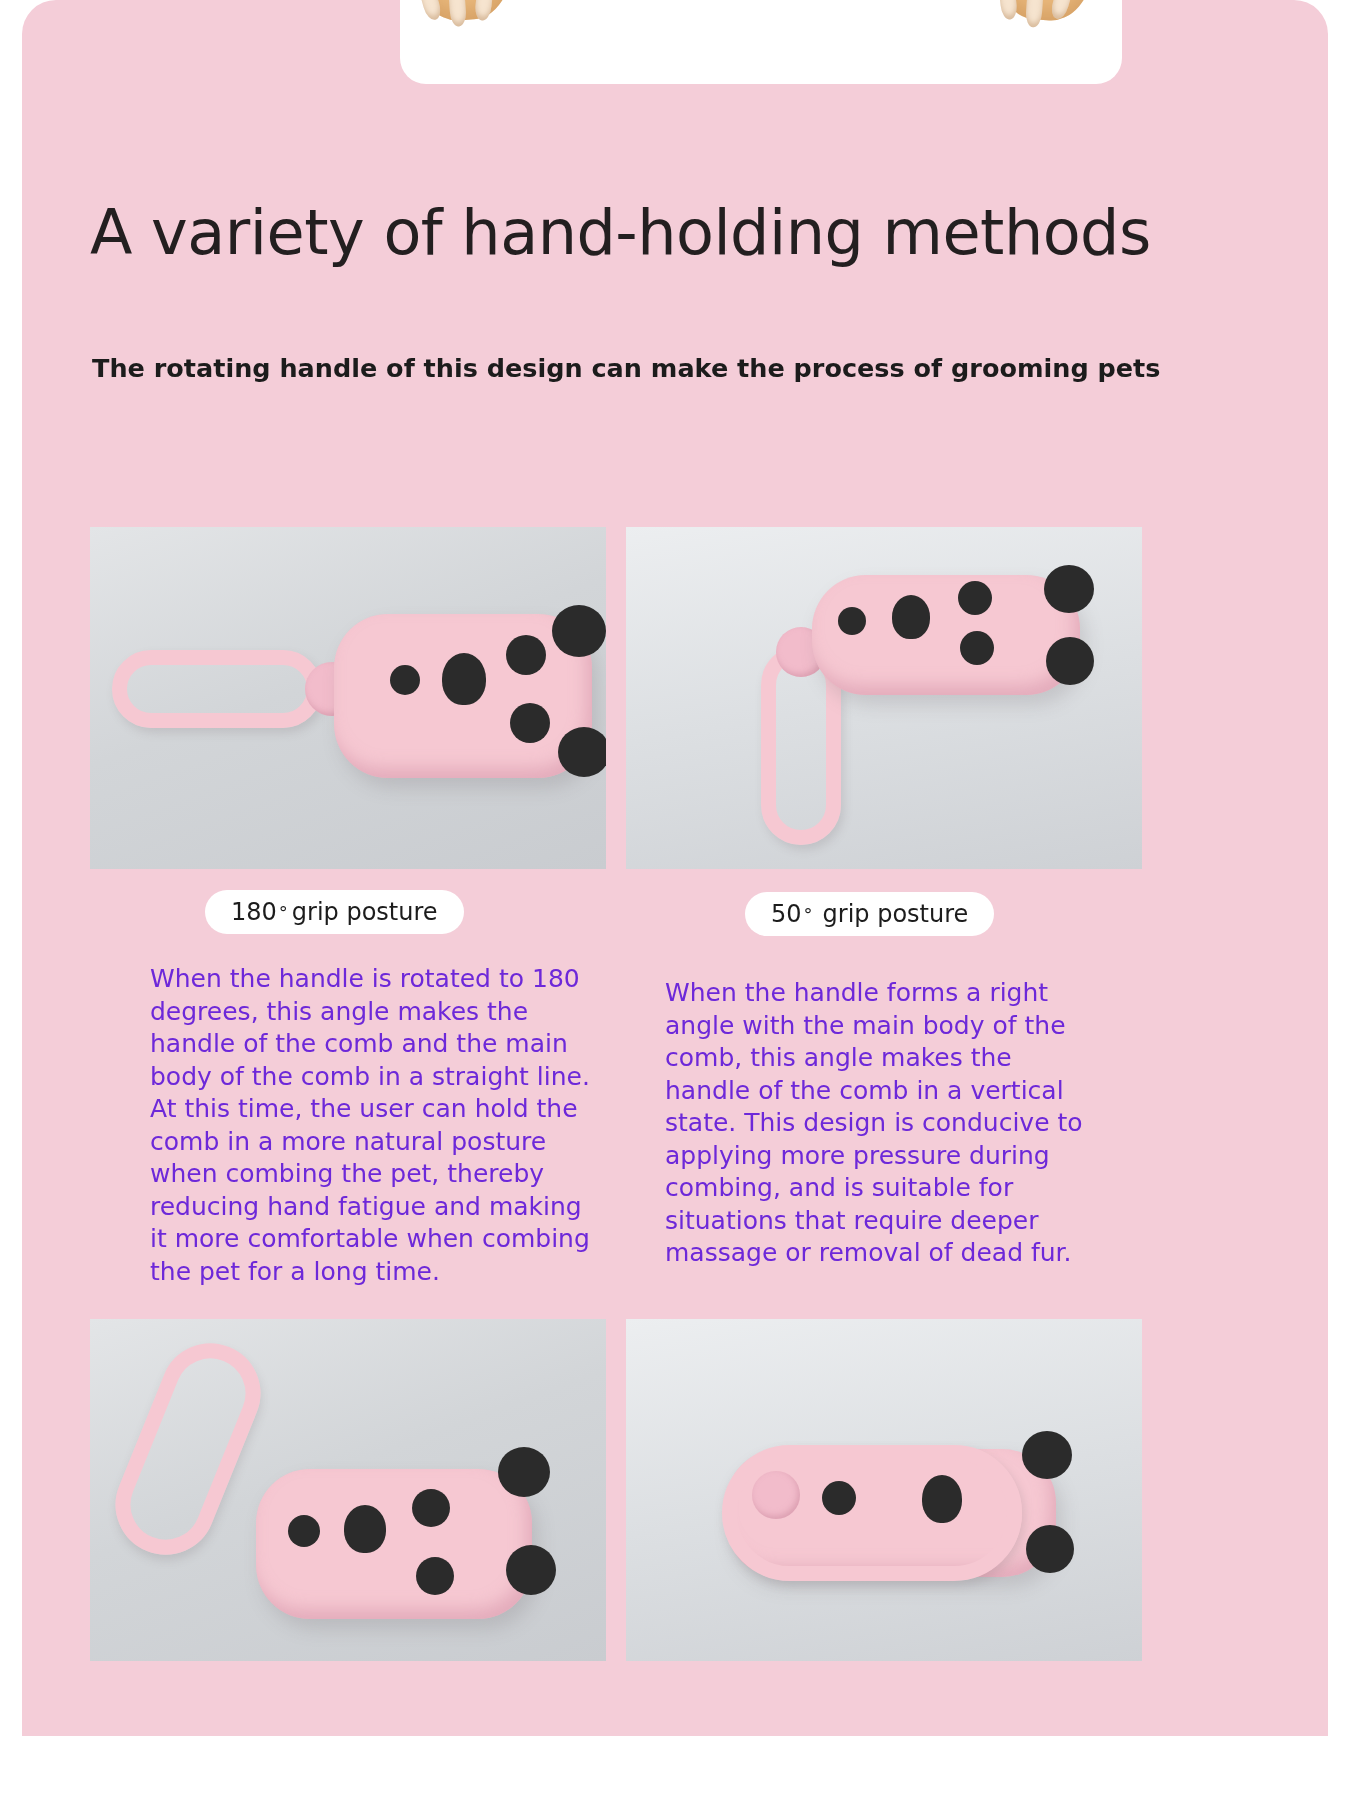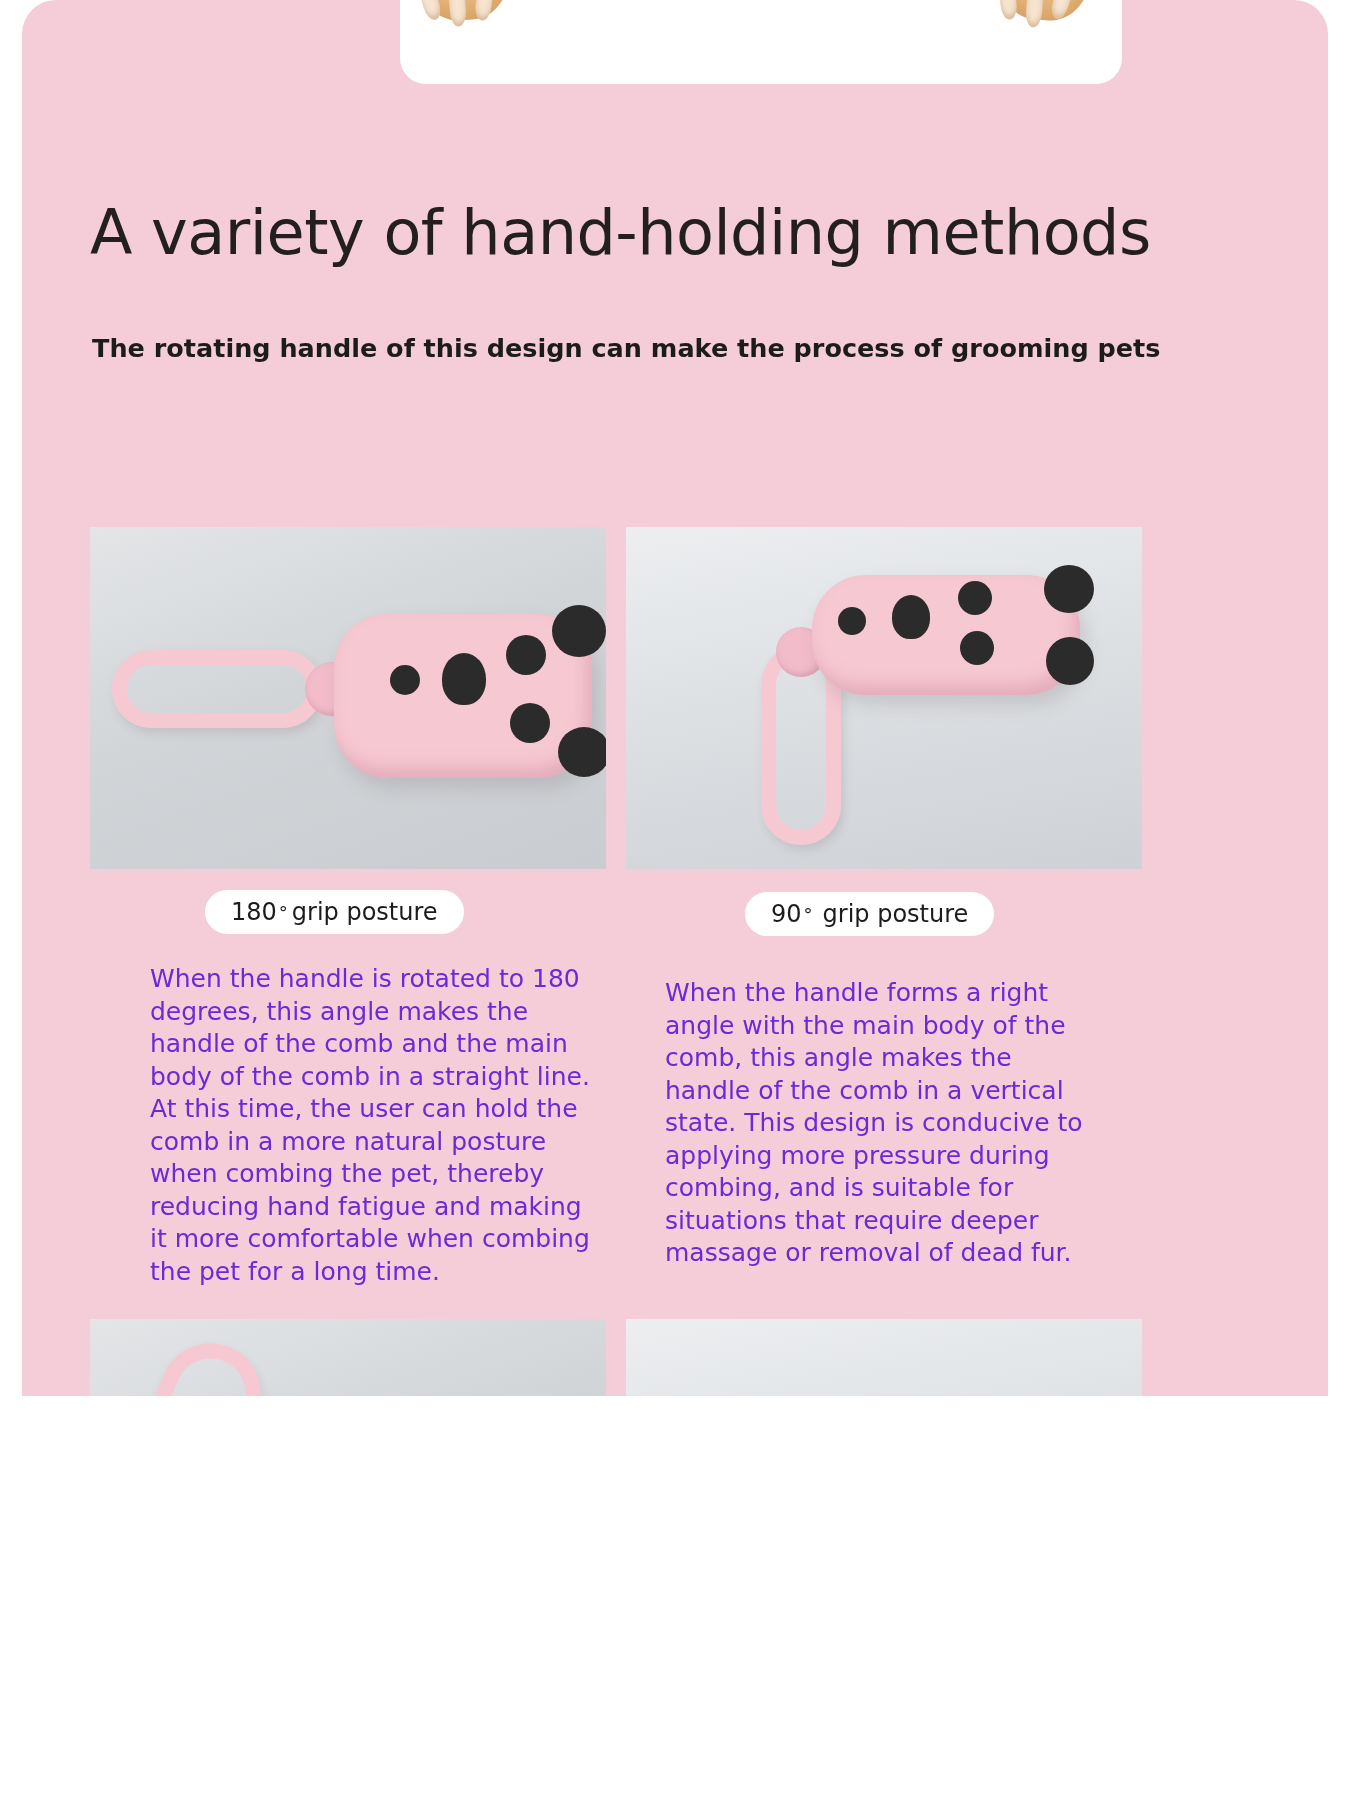--- a/index.html
+++ b/index.html
@@ -10,21 +10,21 @@
   body {
     width: 1350px;
     height: 1800px;
     font-family: "DejaVu Sans", sans-serif;
     overflow: hidden;
   }
 
   .page {
     position: relative;
     width: 1350px;
-    height: 1396px;
+    height: 1736px;
     background: #ffffff;
     overflow: hidden;
   }
 
   
   .card {
     position: absolute;
     left: 22px;
     top: 0px;
     width: 1306px;
@@ -80,21 +80,21 @@
     line-height: 74px;
     color: #231f20;
     font-weight: 400;
     letter-spacing: -0.5px;
   }
 
   
   .intro {
     position: absolute;
     left: 70px;
-    top: 332px;
+    top: 352px;
     width: 980px;
     font-size: 25.5px;
     line-height: 33px;
     color: #1c1c1c;
     font-weight: 600;
   }
   .intro div { white-space: nowrap; }
   .intro div:nth-child(2) { margin-left: -4px; }
   .intro div:nth-child(3) { margin-left: 2px; }
 
@@ -238,21 +238,21 @@
       <div class="eye" style="left:334px; top:104px; width:34px; height:34px;"></div>
       <div class="nose" style="left:266px; top:68px; width:38px; height:44px;"></div>
     </div>
 
     <div class="pill c1">
       <span>180</span>
       <span class="deg">°</span>
       <span>grip posture</span>
     </div>
     <div class="pill c2">
-      <span>90</span>
+      <span>50</span>
       <span class="deg">°</span>
       <span style="margin-left:6px;">grip posture</span>
     </div>
 
     <div class="col left">When the handle is rotated to 180 degrees, this angle makes the handle of the comb and the main body of the comb in a straight line. At this time, the user can hold the comb in a more natural posture when combing the pet, thereby reducing hand fatigue and making it more comfortable when combing the pet for a long time.</div>
     <div class="col right">When the handle forms a right angle with the main body of the comb, this angle makes the handle of the comb in a vertical state. This design is conducive to applying more pressure during combing, and is suitable for situations that require deeper massage or removal of dead fur.</div>
 
     <div class="photo p3">
       <div class="bg"></div>
       <div class="handle-loop" style="left:48px; top:20px; width:100px; height:220px; transform:rotate(22deg);"></div>

